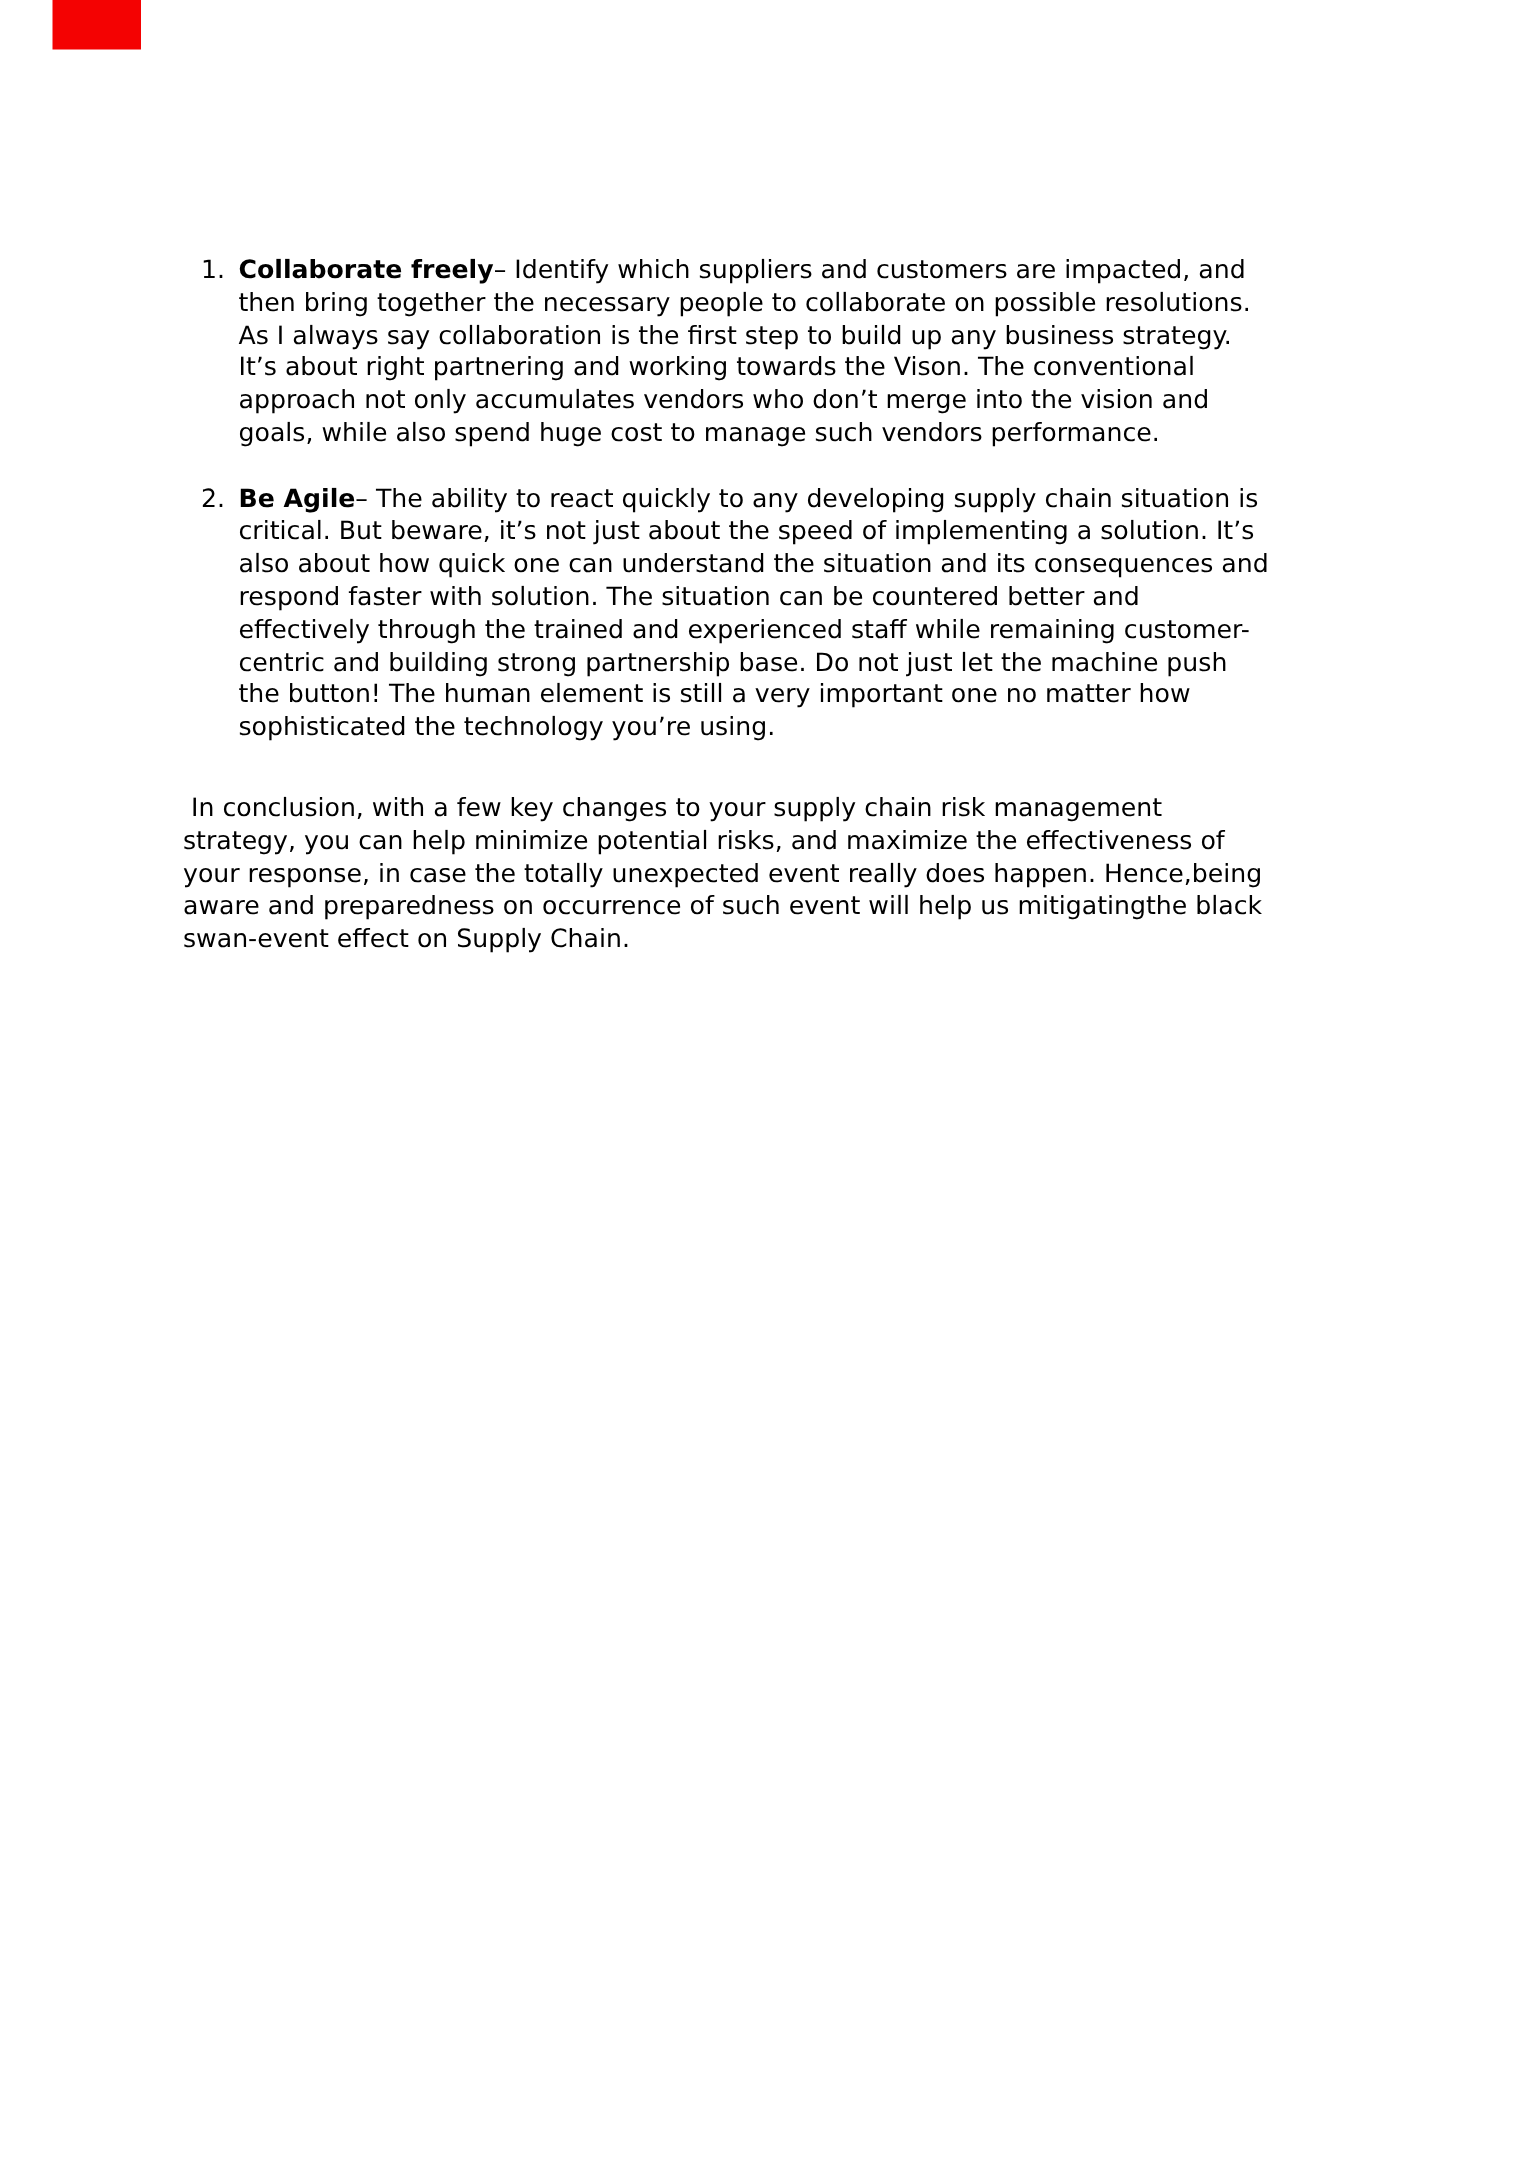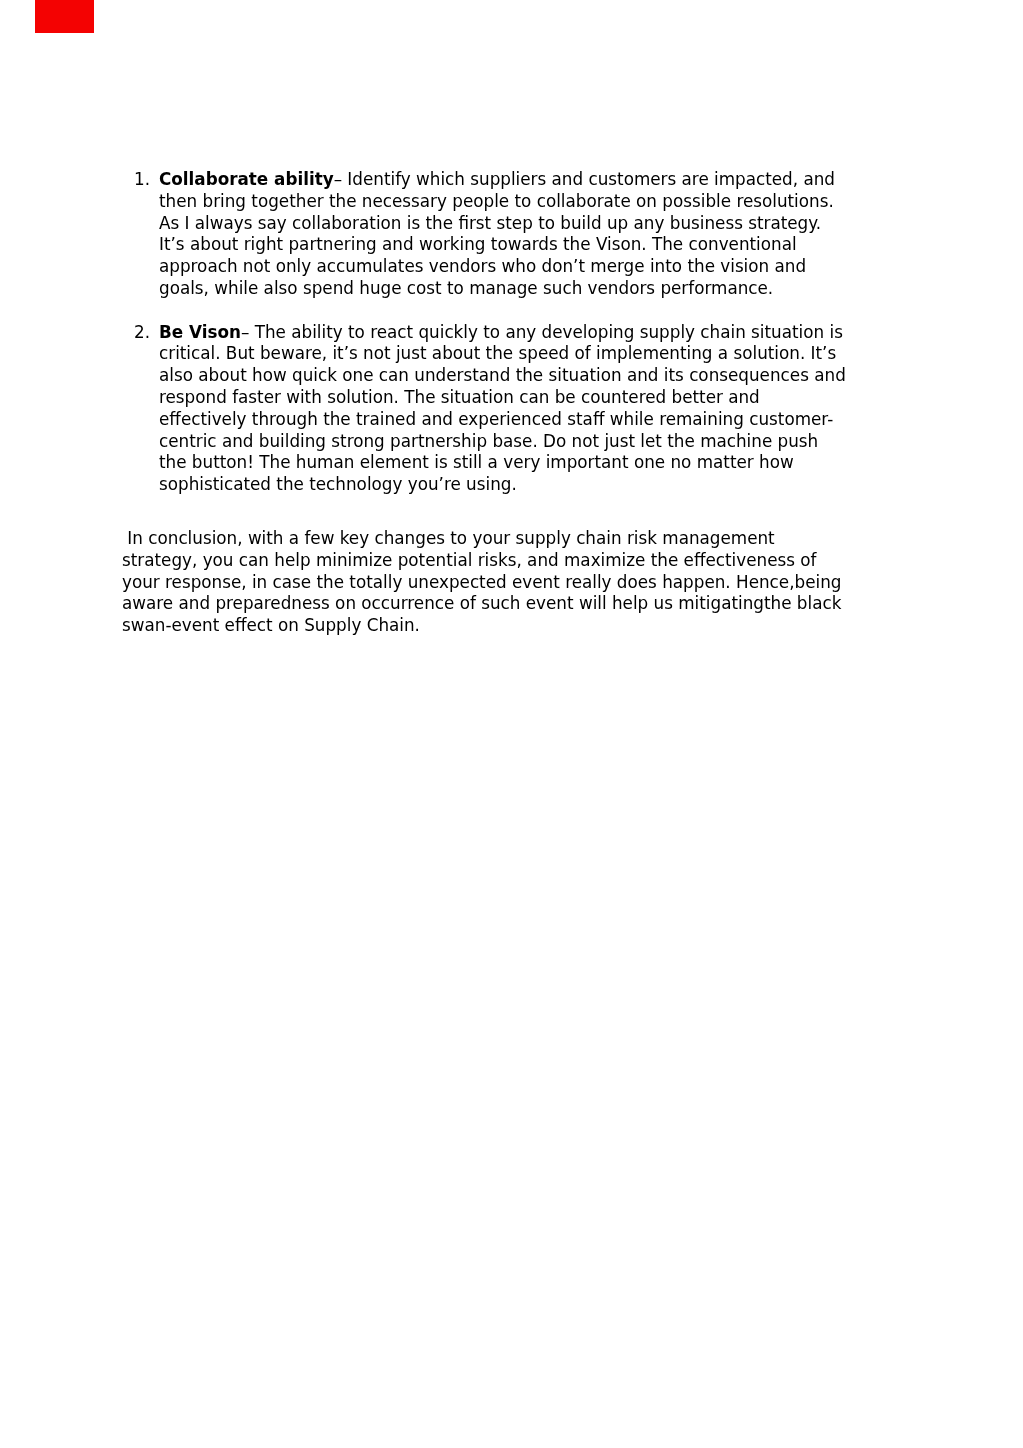--- a/index.html
+++ b/index.html
@@ -58,31 +58,31 @@
 
 <button class="save-ribbon" aria-label="save ribbon" style="background: rgb(244, 2, 2);"></button>
 
 <div class="page-content">
 
 
   <div class="numbered-list">
 
     <div class="list-item first">
       <span class="item-number">1.</span>
-      <div class="item-text"><b>Collaborate ability</b><span>– Identify which suppliers and customers are impacted, and
+      <div class="item-text"><b>Collaborate freely</b><span>– Identify which suppliers and customers are impacted, and
 then bring together the necessary people to collaborate on possible resolutions.
 As I always say collaboration is the first step to build up any business strategy.
 It’s about right partnering and working towards the Vison. The conventional
 approach not only accumulates vendors who don’t merge into the vision and
 goals, while also spend huge cost to manage such vendors performance.</span></div>
     </div>
 
     <div class="list-item">
       <span class="item-number">2.</span>
-      <div class="item-text"><b>Be Vison</b><span>– The ability to react quickly to any developing supply chain situation is
+      <div class="item-text"><b>Be Agile</b><span>– The ability to react quickly to any developing supply chain situation is
 critical. But beware, it’s not just about the speed of implementing a solution. It’s
 also about how quick one can understand the situation and its consequences and
 respond faster with solution. The situation can be countered better and
 effectively through the trained and experienced staff while remaining customer-
 centric and building strong partnership base. Do not just let the machine push
 the button! The human element is still a very important one no matter how
 sophisticated the technology you’re using.</span></div>
     </div>
 
   </div>

